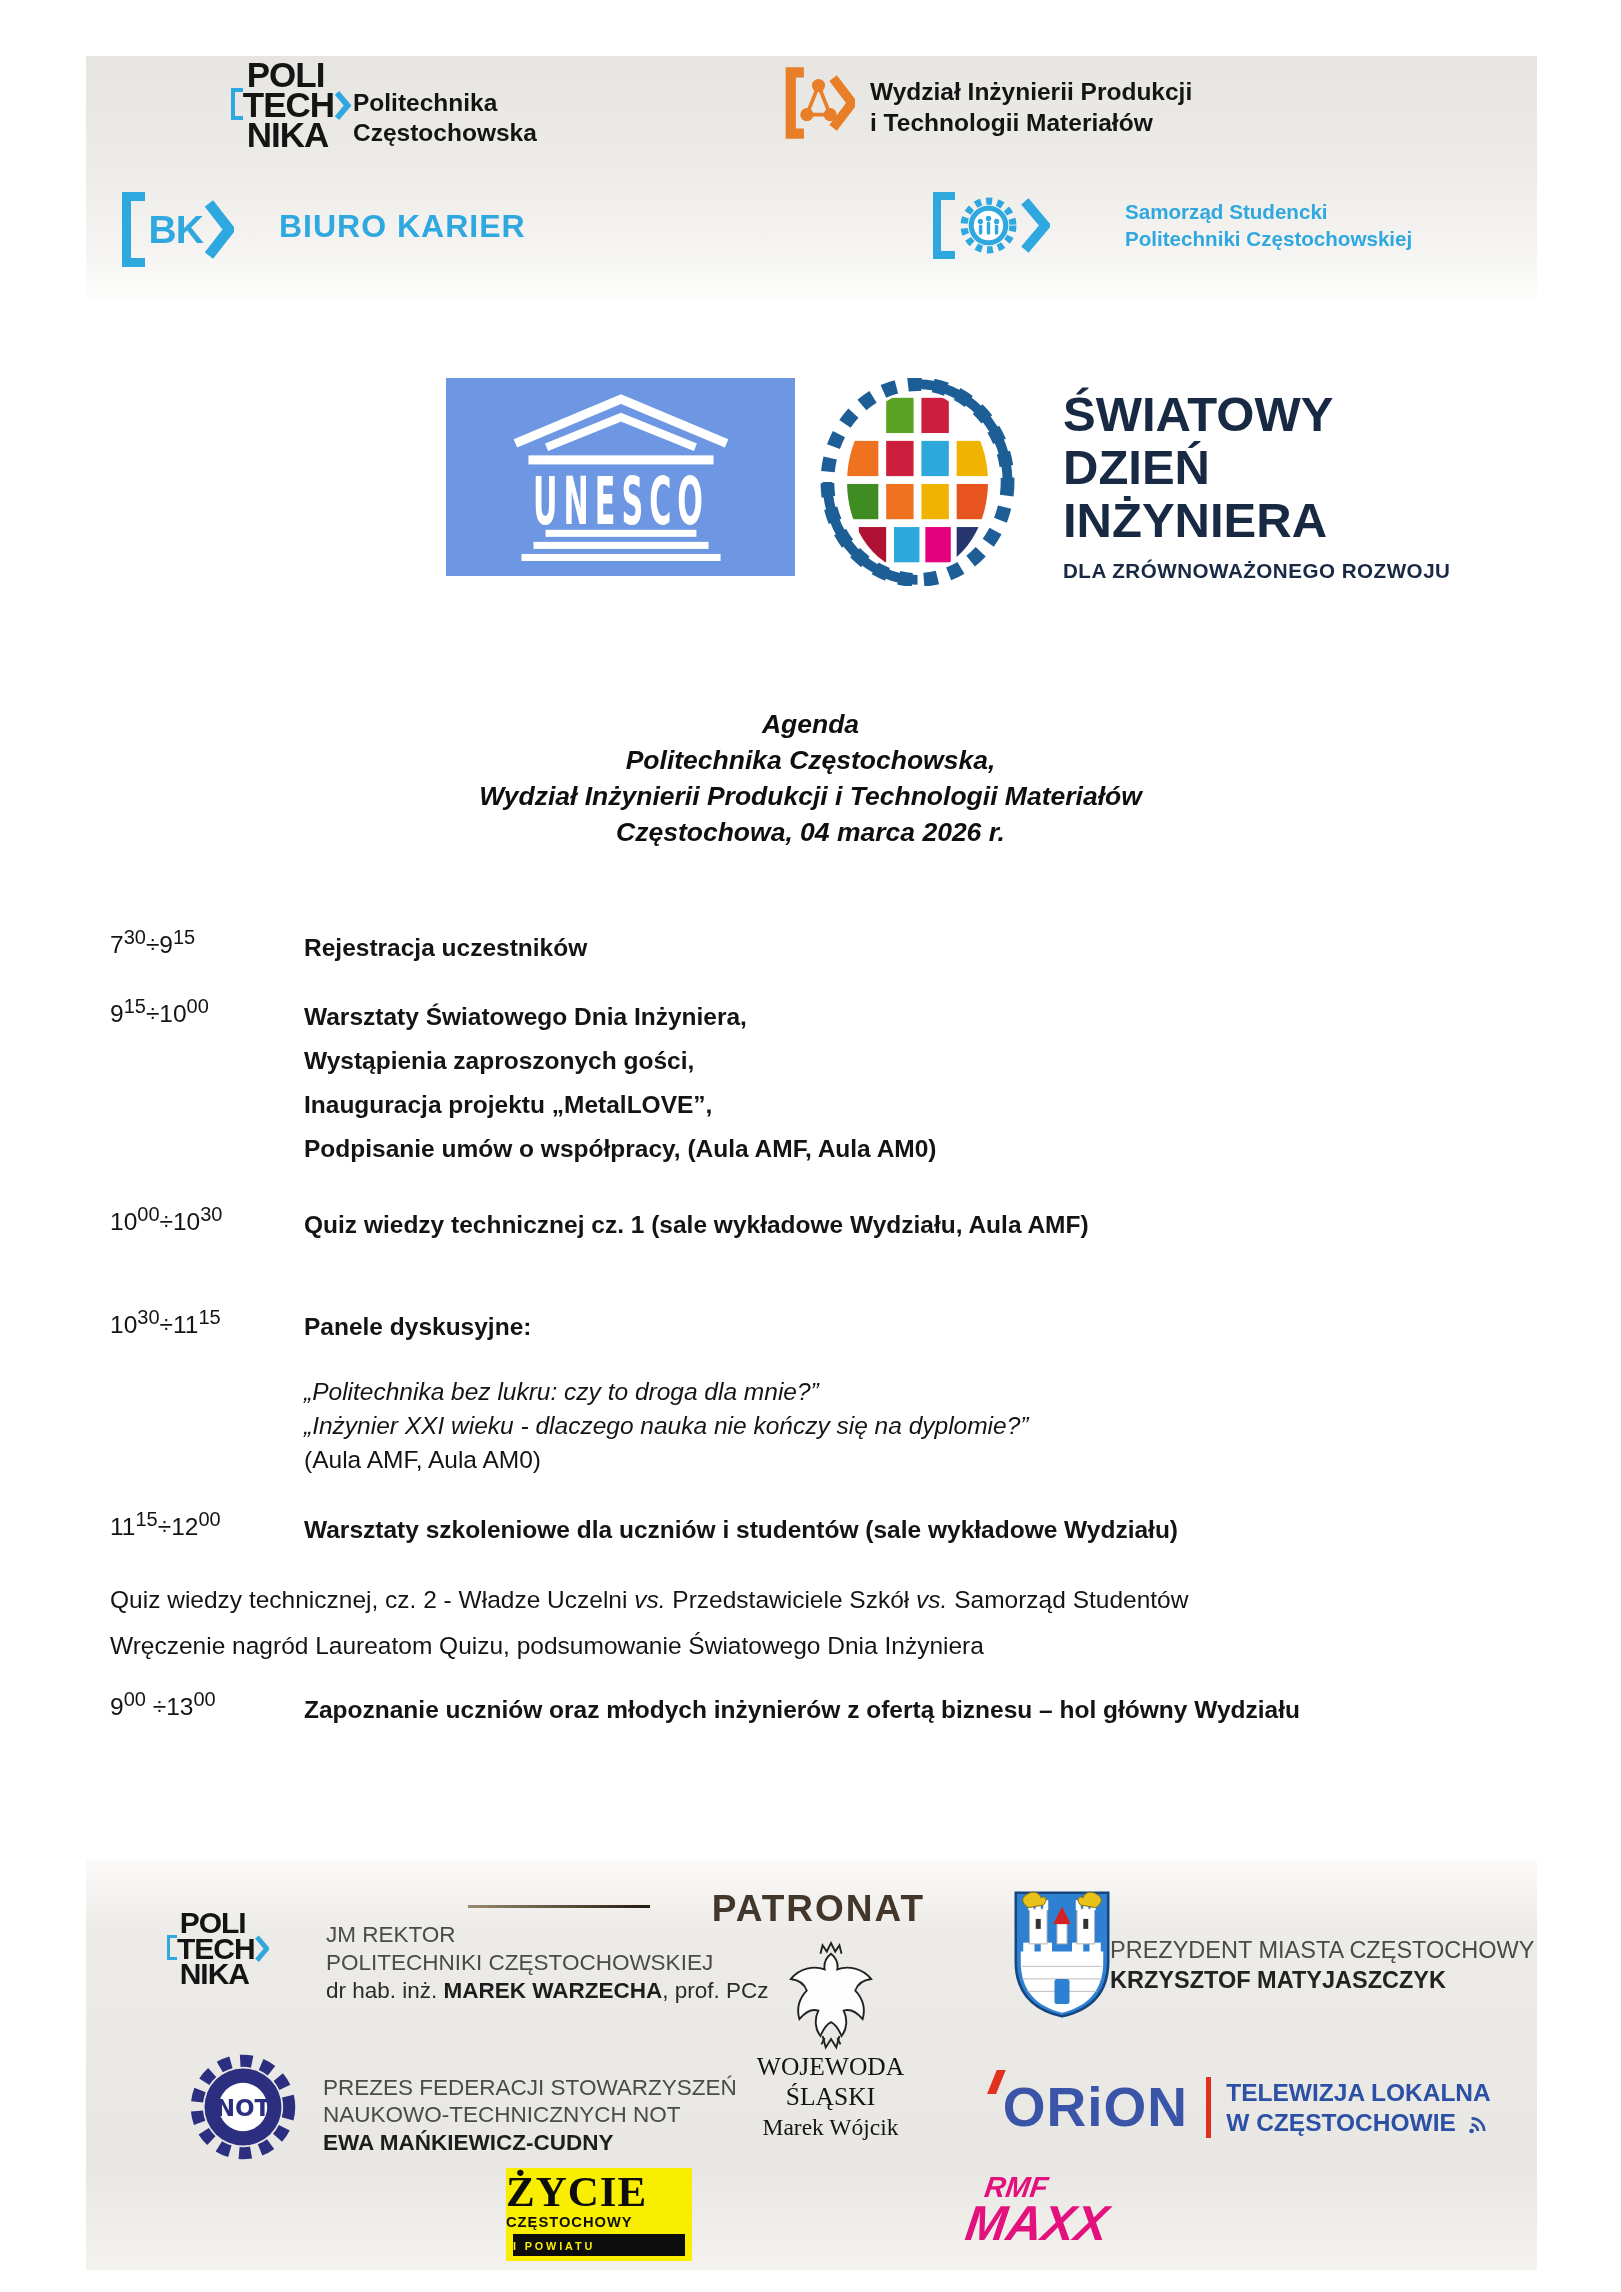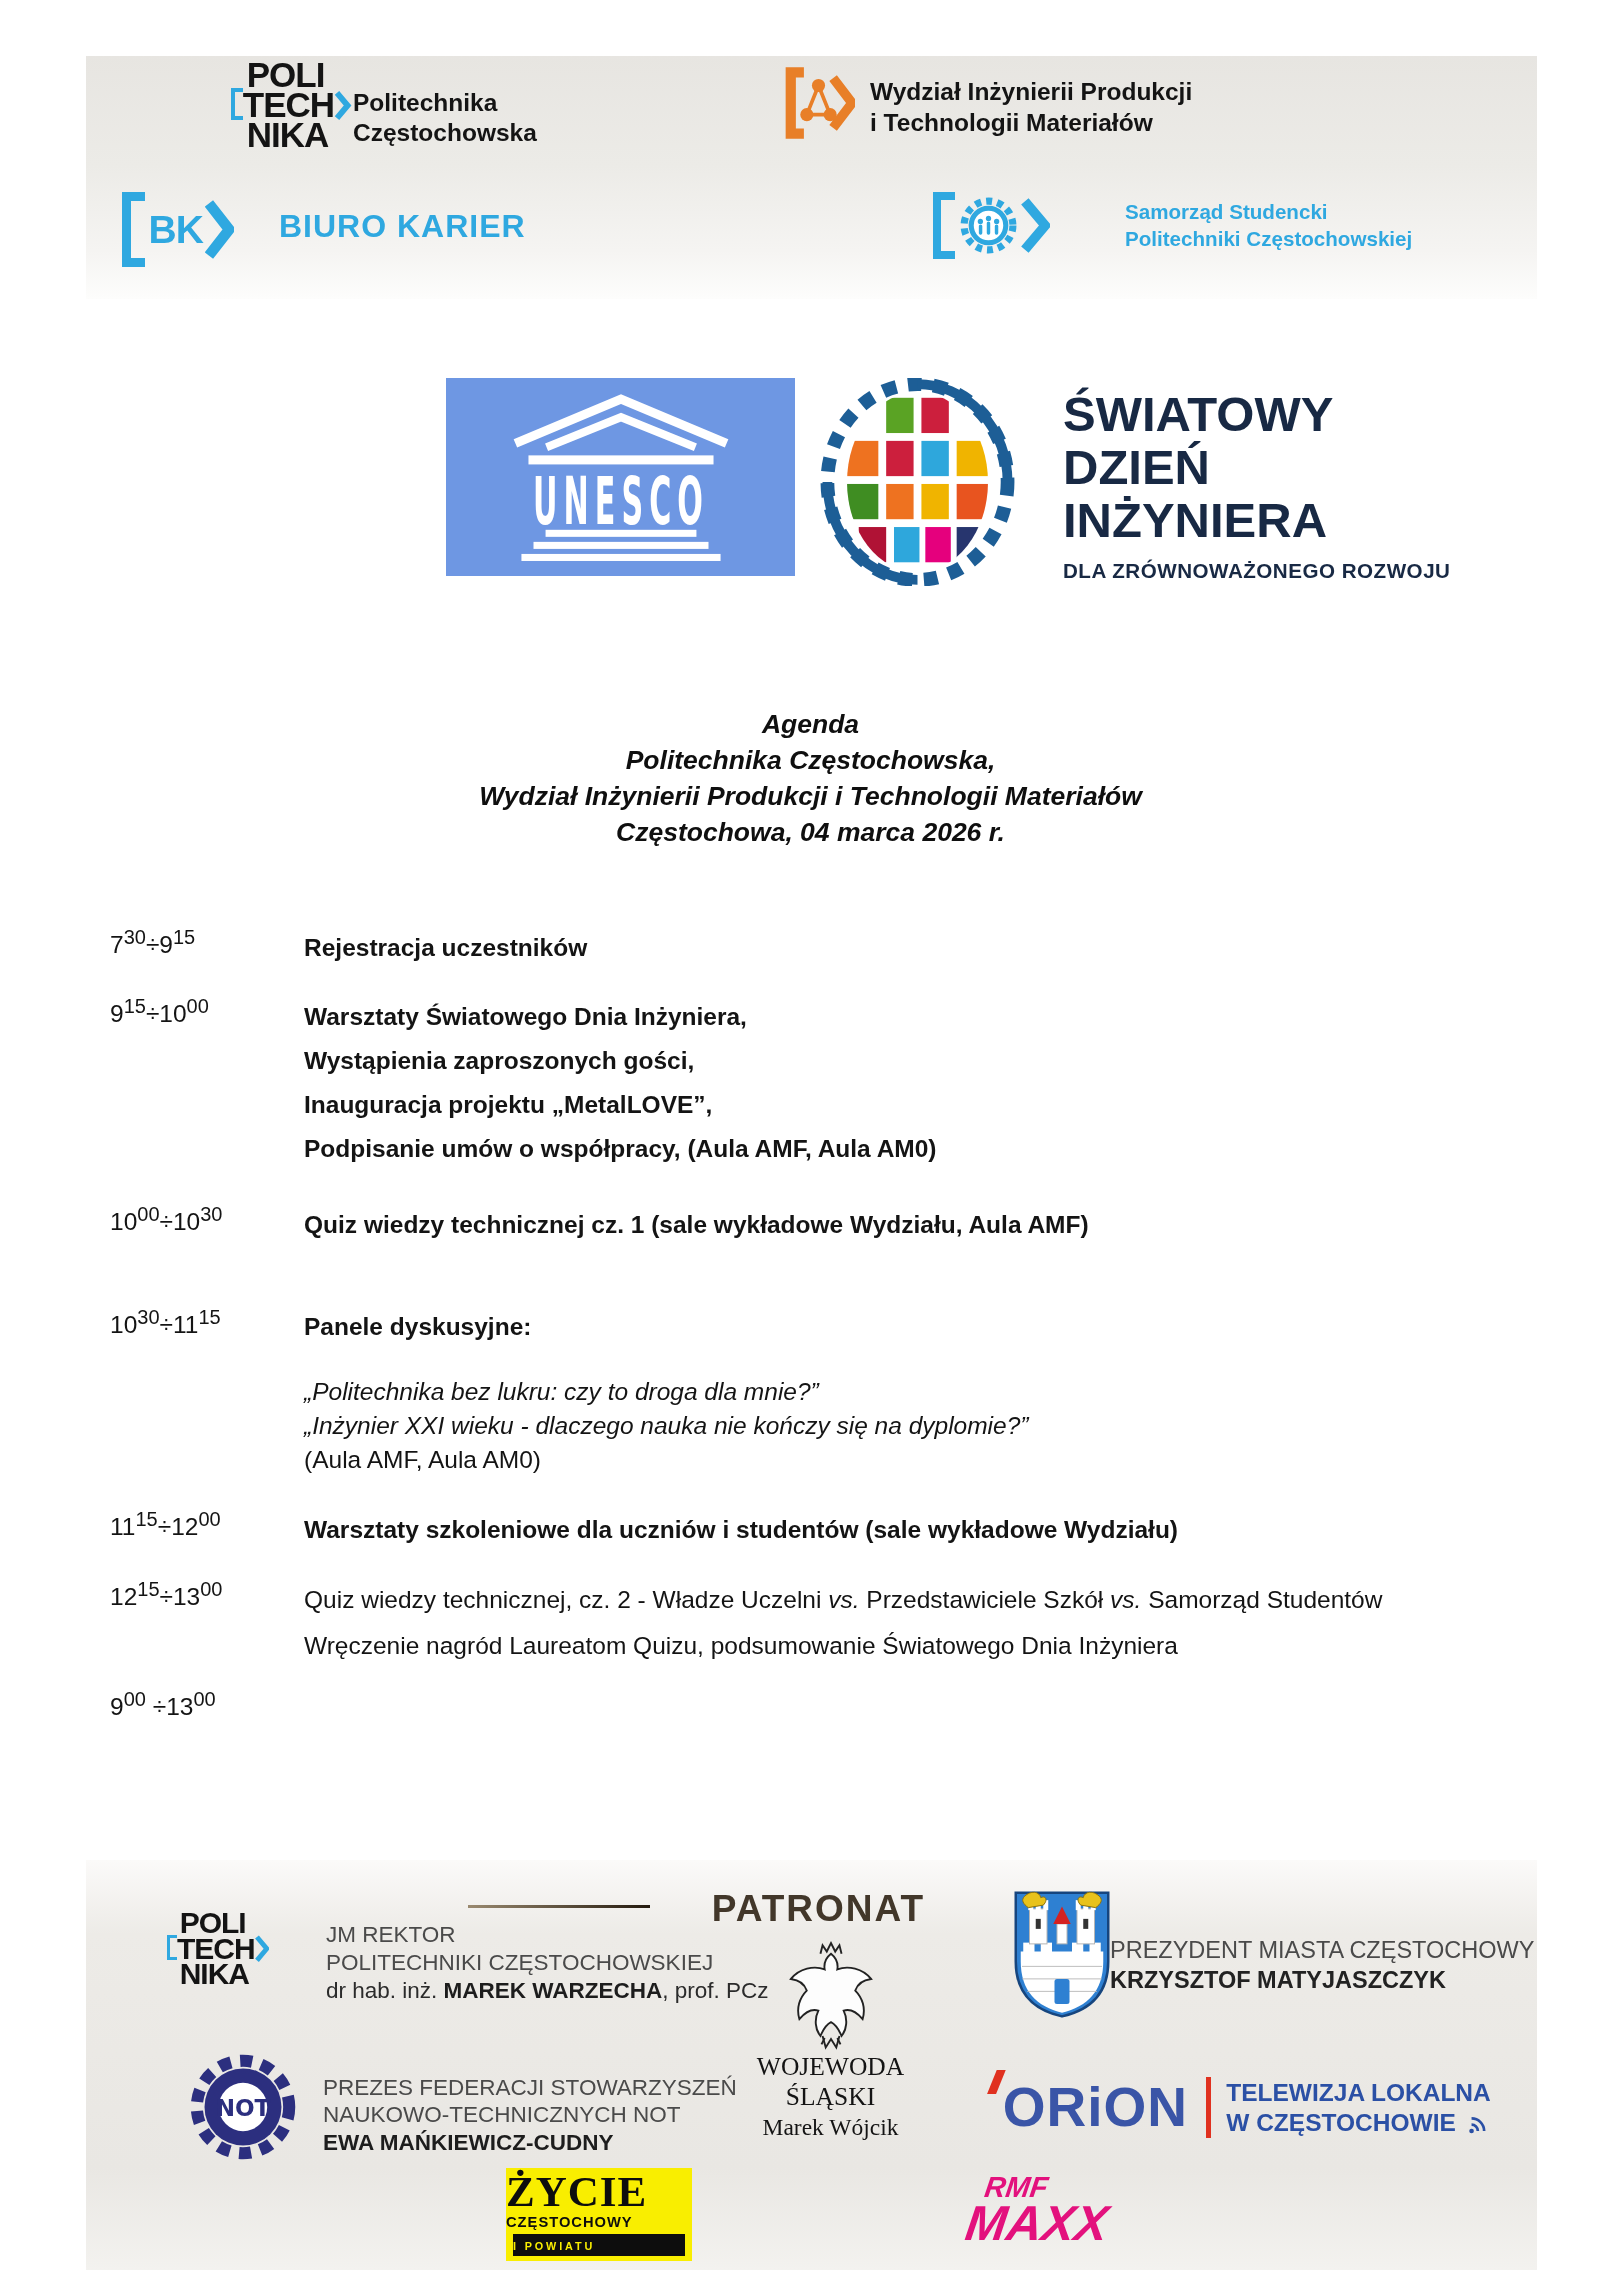--- a/index.html
+++ b/index.html
@@ -252,28 +252,30 @@
           <div class="agenda-line"><span class="seg-r">(Aula AMF, Aula AM0)</span></div>
         </div>
       </div>
       <div class="agenda-row">
         <div class="agenda-time"><span>11</span><sup>15</sup><span>÷</span><span>12</span><sup>00</sup></div>
         <div class="agenda-content">
           <div class="agenda-line"><span class="seg-b">Warsztaty szkoleniowe dla uczniów i studentów (sale wykładowe Wydziału)</span></div>
         </div>
       </div>
       <div class="agenda-row">
-        <div class="agenda-time"><span>12</span><sup>15</sup><span>÷</span><span>13</span><sup>00</sup></div>
         <div class="agenda-content">
           <div class="agenda-line"><span class="seg-r">Quiz wiedzy technicznej, cz. 2 - Władze Uczelni </span><span class="seg-i">vs.</span><span class="seg-r"> Przedstawiciele Szkół </span><span class="seg-i">vs.</span><span class="seg-r"> Samorząd Studentów</span></div>
           <div class="agenda-line"><span class="seg-r">Wręczenie nagród Laureatom Quizu, podsumowanie Światowego Dnia Inżyniera</span></div>
         </div>
       </div>
       <div class="agenda-row">
         <div class="agenda-time"><span>9</span><sup>00</sup><span> ÷</span><span>13</span><sup>00</sup></div>
+        <div class="agenda-content">
+          <div class="agenda-line"><span class="seg-b">Zapoznanie uczniów oraz młodych inżynierów z ofertą biznesu – hol główny Wydziału</span></div>
+        </div>
       </div>
     </div>
 
   <div class="abs band-bottom"></div>
 
   <div class="abs pcz-logo-sm">
     <div class="ind">POLI</div>
     <div><span class="cssbrkt mini"></span><span>TECH</span><svg class="chevsvg" width="14.7" height="27.4" viewBox="0 0 15 28">
           <polyline points="2,2 12,14 2,26" fill="none" stroke="#2fa8e0" stroke-width="5"></polyline>
         </svg></div>

